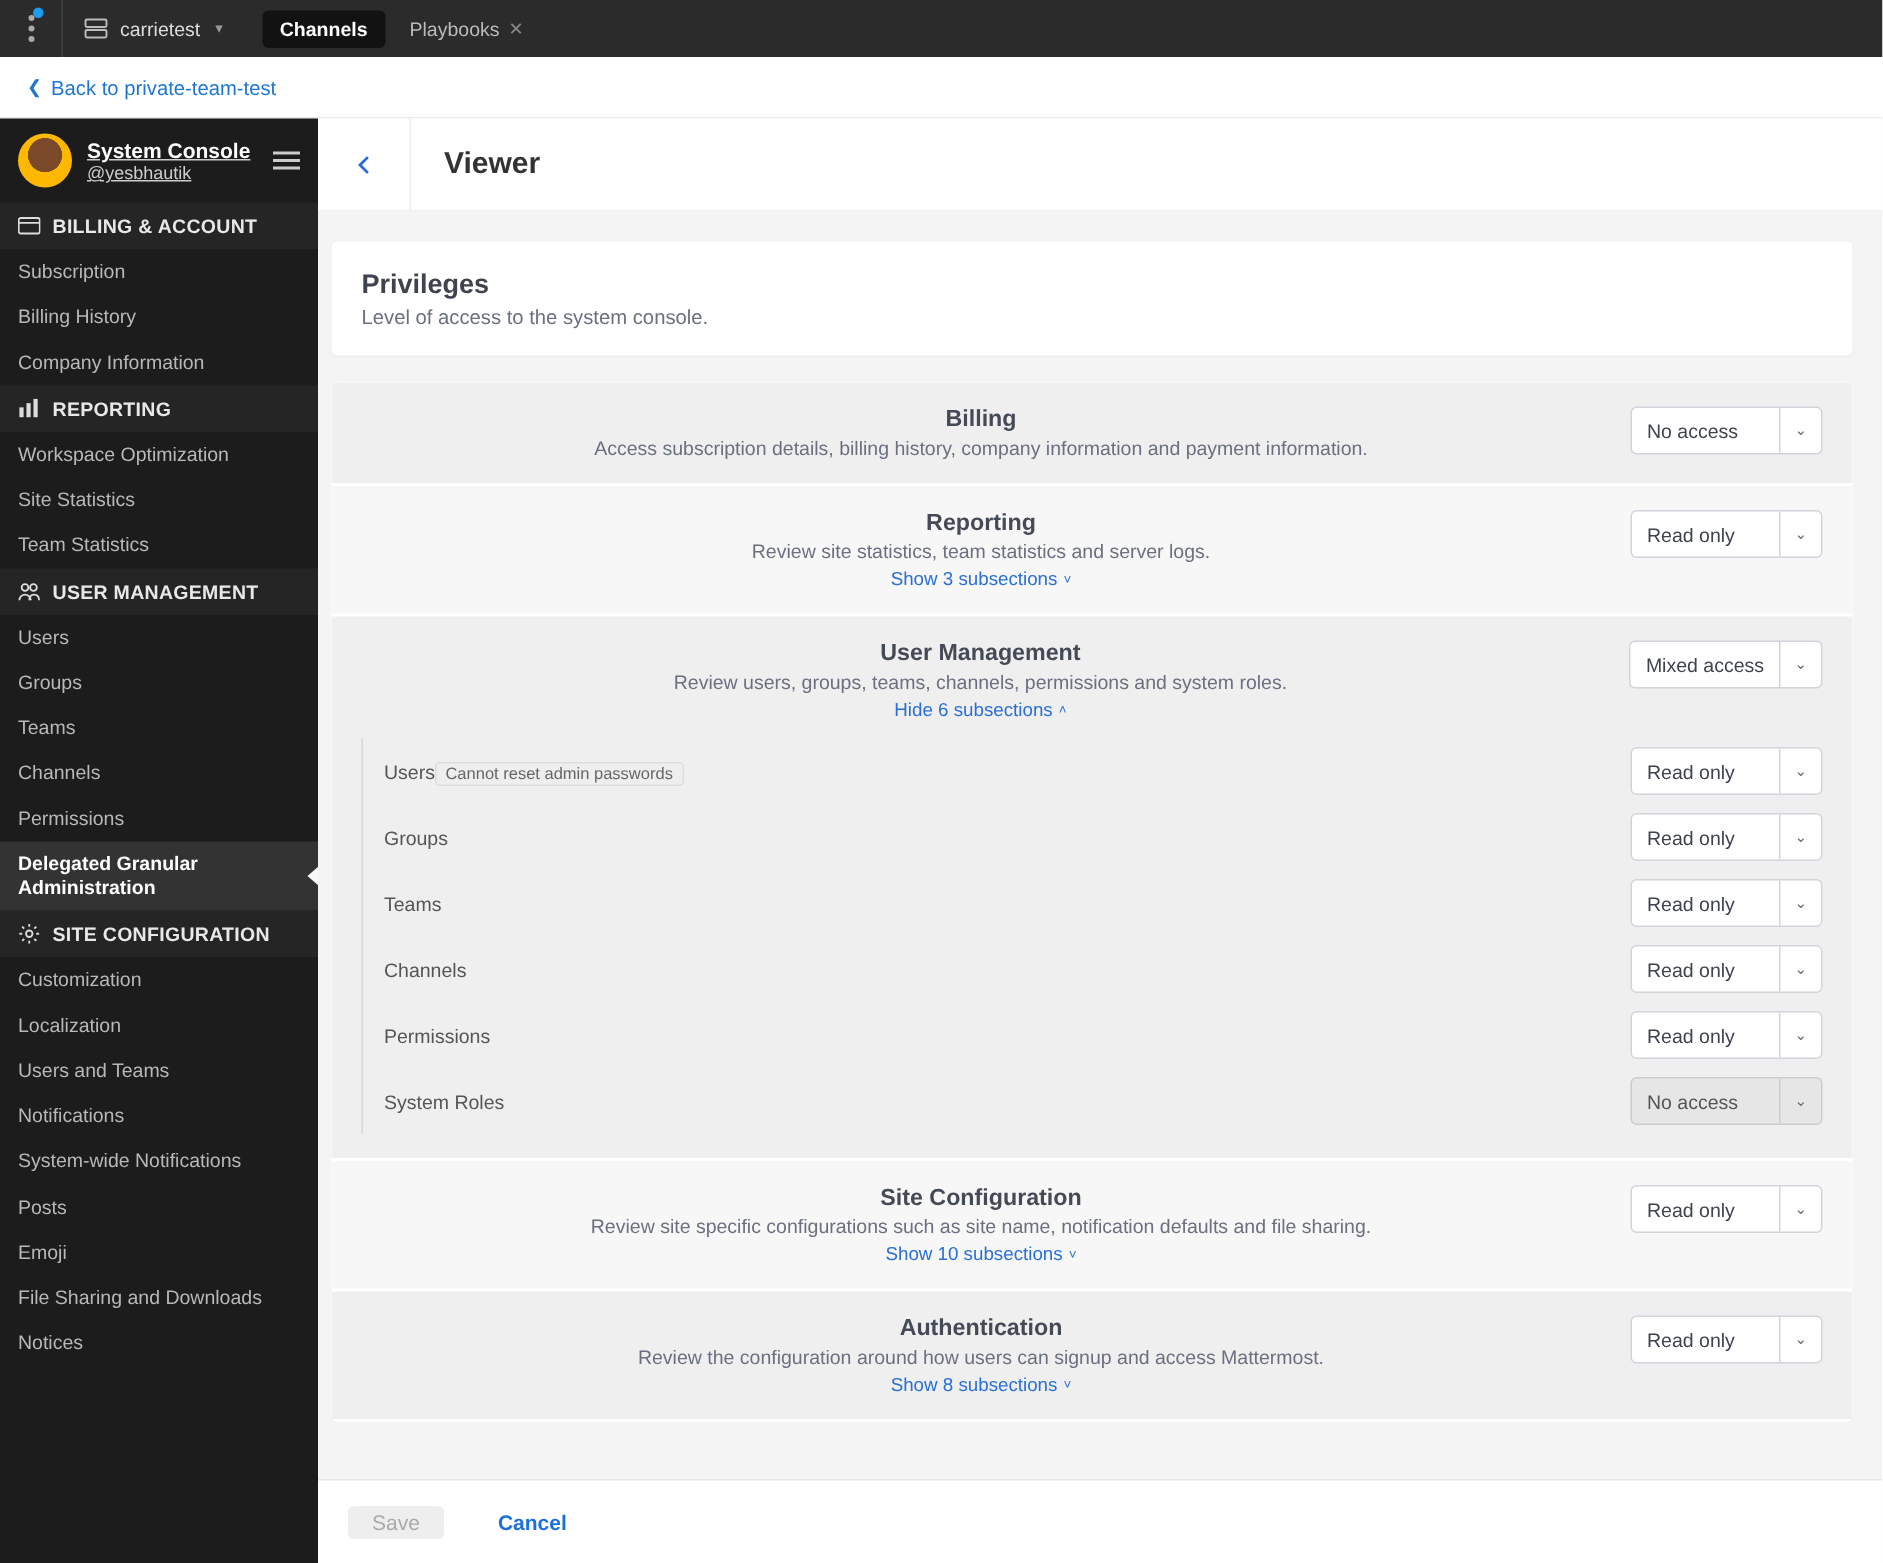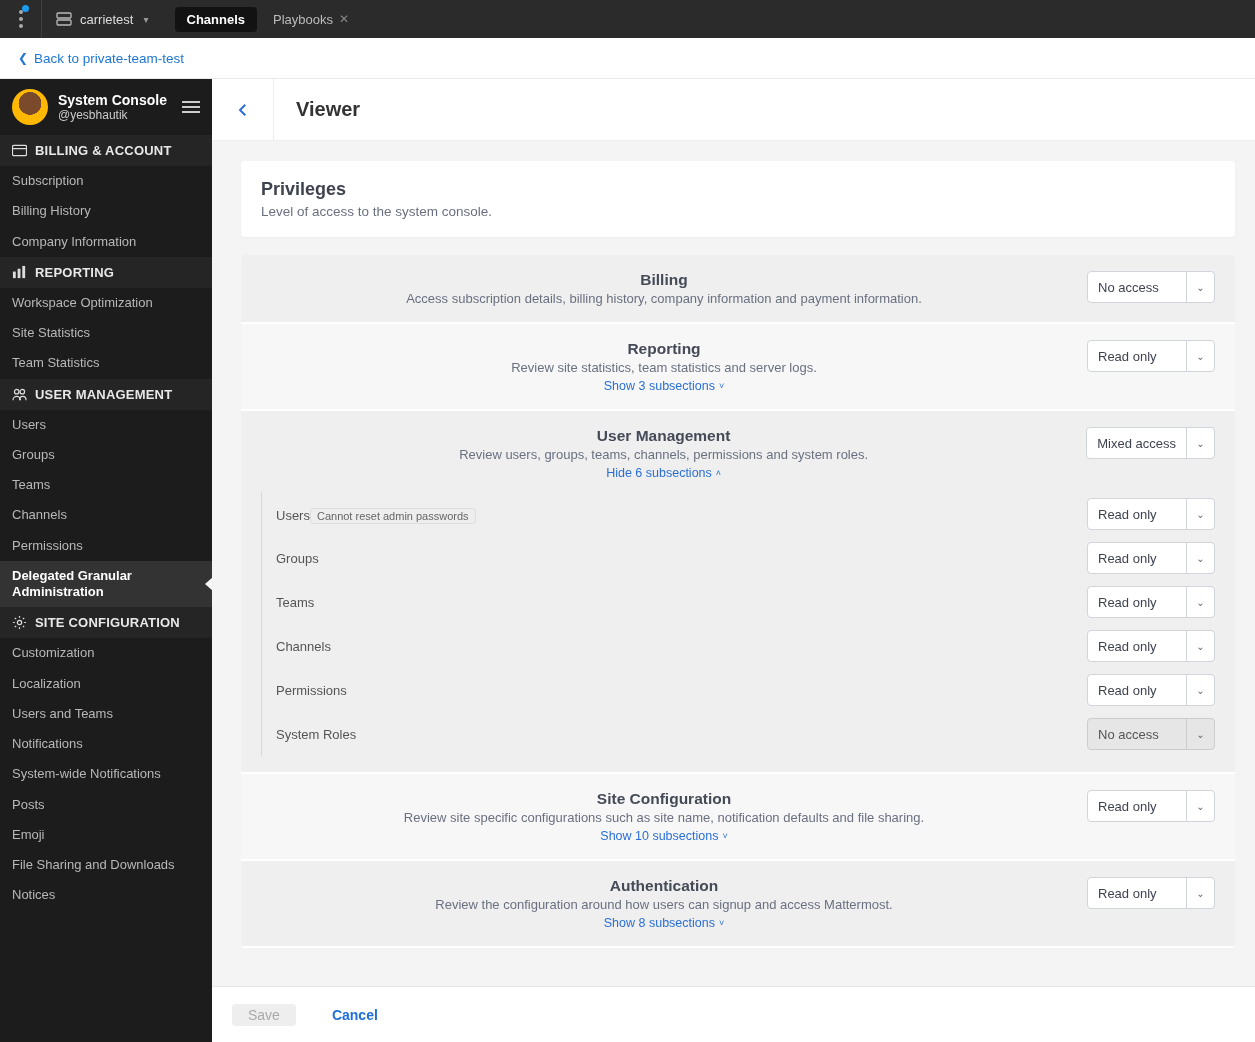--- a/index.html
+++ b/index.html
@@ -23,21 +23,21 @@
   
   .backbar { height:41px; border-bottom:1px solid #e8e8e8; display:flex; align-items:center; padding:0 18px;}
   .backlink { color:#1d76d2; font-size:13.5px; display:flex; align-items:center; gap:6px; text-decoration:none;}
   .backlink .chev { font-size:12px; }
 
   
   .layout { display:flex; height: calc(1042px - 38px - 41px); }
 
   
   .sidebar { width:212px; background:#1c1c1c; color:#ccc; font-size:13px; display:flex; flex-direction:column;}
-  .sb-header { display:flex; align-items:center; padding:10px 12px;}
+  .sb-header { display:flex; align-items:center; padding:10px 12px;text-decoration:underline;}
   .avatar { width:36px; height:36px; border-radius:50%; background:radial-gradient(circle at 50% 40%, #7a4a2a 0 40%, #ffb800 41% 100%); flex-shrink:0;}
   .sb-header-text { margin-left:10px; flex:1;}
   .sb-title { font-weight:700; color:#fff; font-size:14px;}
   .sb-sub { font-size:12px; color:#ccc;}
   .hamburger { width:18px; display:flex; flex-direction:column; gap:3px; margin-left:6px;}
   .hamburger span { height:2px; background:#ccc;}
   .sb-search { margin:6px 10px 10px; background:#2f2f2f; border:1px solid #3a3a3a; border-radius:18px; height:32px; display:flex; align-items:center; padding:0 12px; gap:8px;}
   .sb-search svg { width:14px; height:14px; fill:#888;}
   .sb-search input { background:transparent; border:none; outline:none; color:#ccc; font-size:13.5px; flex:1;}
 
@@ -47,21 +47,21 @@
   .sb-item.active::after { content:""; position:absolute; right:-1px; top:50%; transform:translateY(-50%); width:0; height:0; border-top:7px solid transparent; border-bottom:7px solid transparent; border-right:8px solid #f7f7f7;}
   .cat-icon { width:15px; height:15px; fill:#ddd; flex-shrink:0;}
 
   
   .content { flex:1; background:#f4f4f5; position:relative; display:flex; flex-direction:column;}
   .content-header { height:62px; background:#fff; border-bottom:1px solid #eee; display:flex; align-items:center;}
   .back-chev-box { width:62px; height:62px; display:flex; align-items:center; justify-content:center; border-right:1px solid #eee;}
   .back-chev-box svg { width:18px; height:18px; stroke:#2769d6; stroke-width:2.5; fill:none;}
   .page-title { font-size:20px; font-weight:700; color:#333; margin-left:22px;}
 
-  .scroll { flex:1; overflow:auto; padding:20px 20px 70px 29px;}
+  .scroll { flex:1; overflow:auto; padding:20px 20px 70px 9px;}
   .card { background:#fff; border-radius:4px; box-shadow:0 1px 2px rgba(0,0,0,0.04); margin-bottom:18px;}
   .card-inner { padding:18px 20px;}
   .card-h { font-size:18px; font-weight:600; color:#3f4350; margin-bottom:4px;}
   .card-sub { font-size:13.5px; color:#6a7080;}
 
   .priv-list { background:#fff; border-radius:4px; overflow:hidden;}
   .section { padding:16px 20px; background:#efefef; margin-bottom:2px;}
   .section.light { background:#f7f7f7;}
   .sec-row { display:flex; align-items:flex-start; gap:20px;text-align:center;}
   .sec-text { flex:1;}

